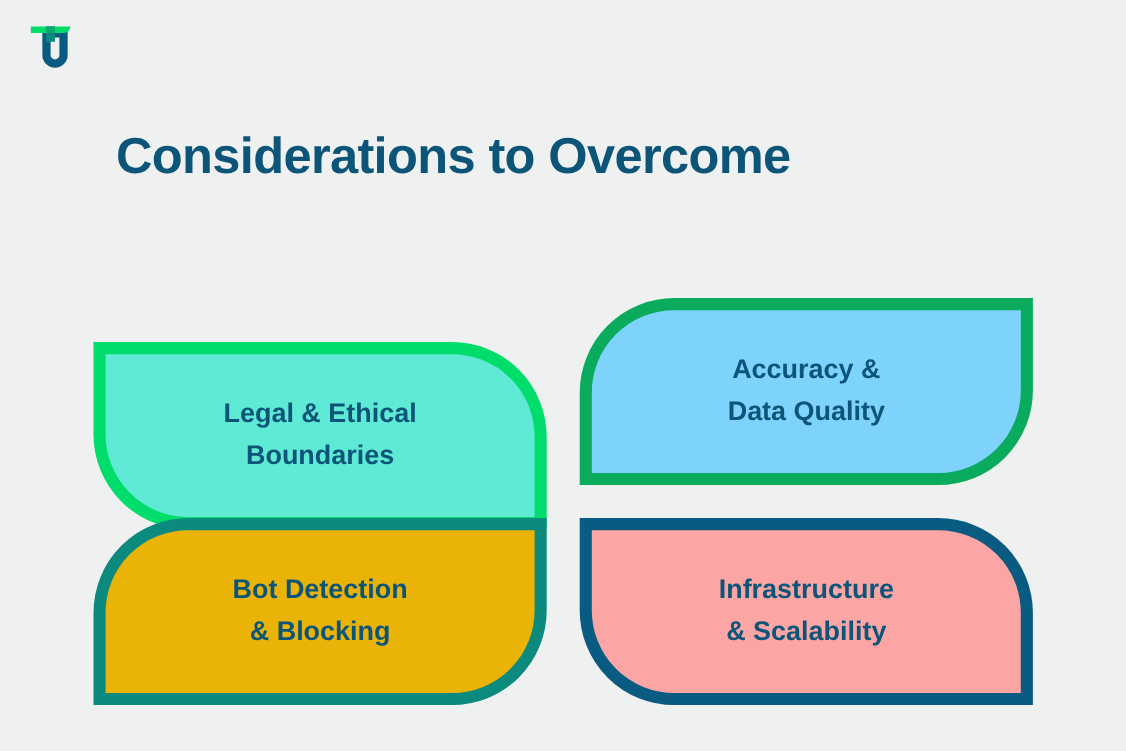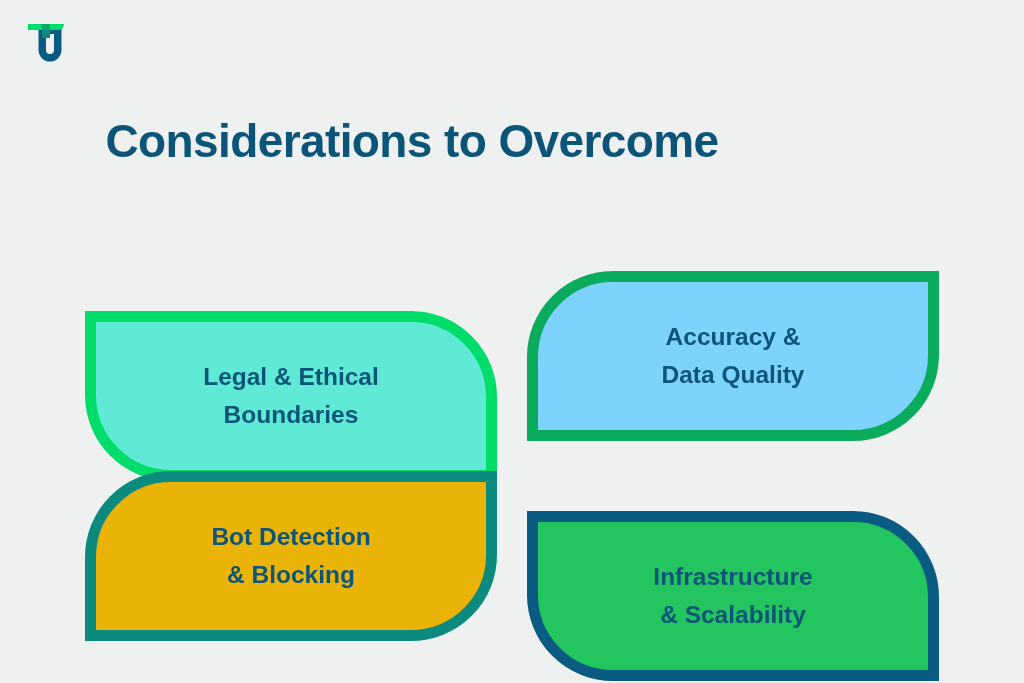--- a/index.html
+++ b/index.html
@@ -87,23 +87,22 @@
   }
   #card-bot {
     left: 0;   top: 200px;
     border-color: #0d8a7e;
     background: #eab308;
     border-radius: 86px 0 86px 0;
   }
   #card-infra {
     left: 442px; top: 200px;
     border-color: #0a5b82;
-    background: #22c55e;
+    background: #fca5a5;
     border-radius: 0 86px 0 86px;
-    margin-top: 40px;
   }
 </style>
 </head>
 <body>
 
 <div id="brand-logo">
   <svg viewBox="0 0 56 50" width="56" height="50" aria-hidden="true">
 
     <path d="M20 14 h16 v20 a8 8 0 0 1 -16 0 z" fill="#0a5b82"></path>
     <path d="M20 14 h16 v20 a8 8 0 0 1 -16 0 z" fill="none" stroke="#0a5b82" stroke-width="7"></path>

